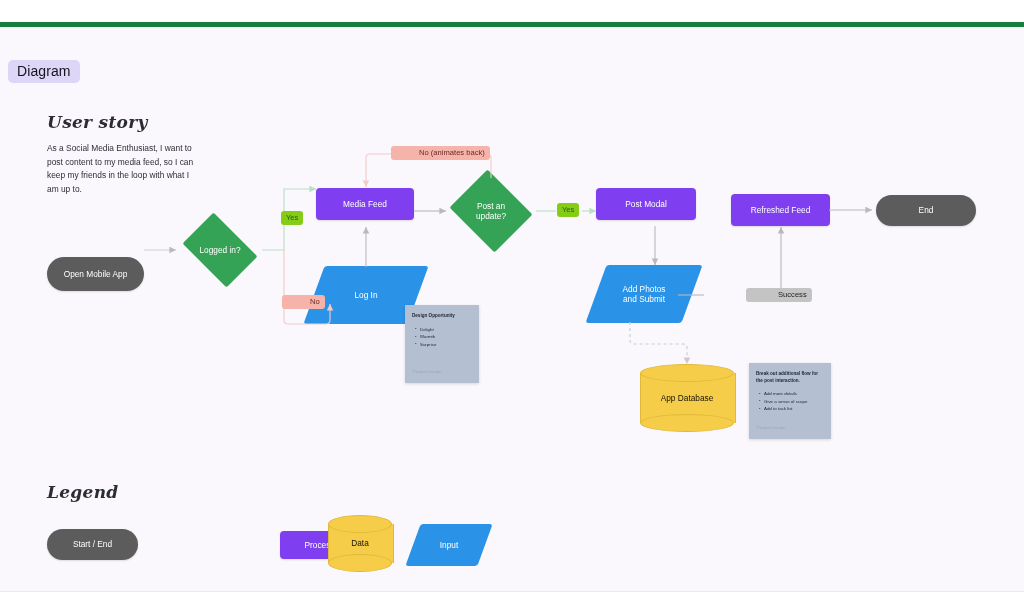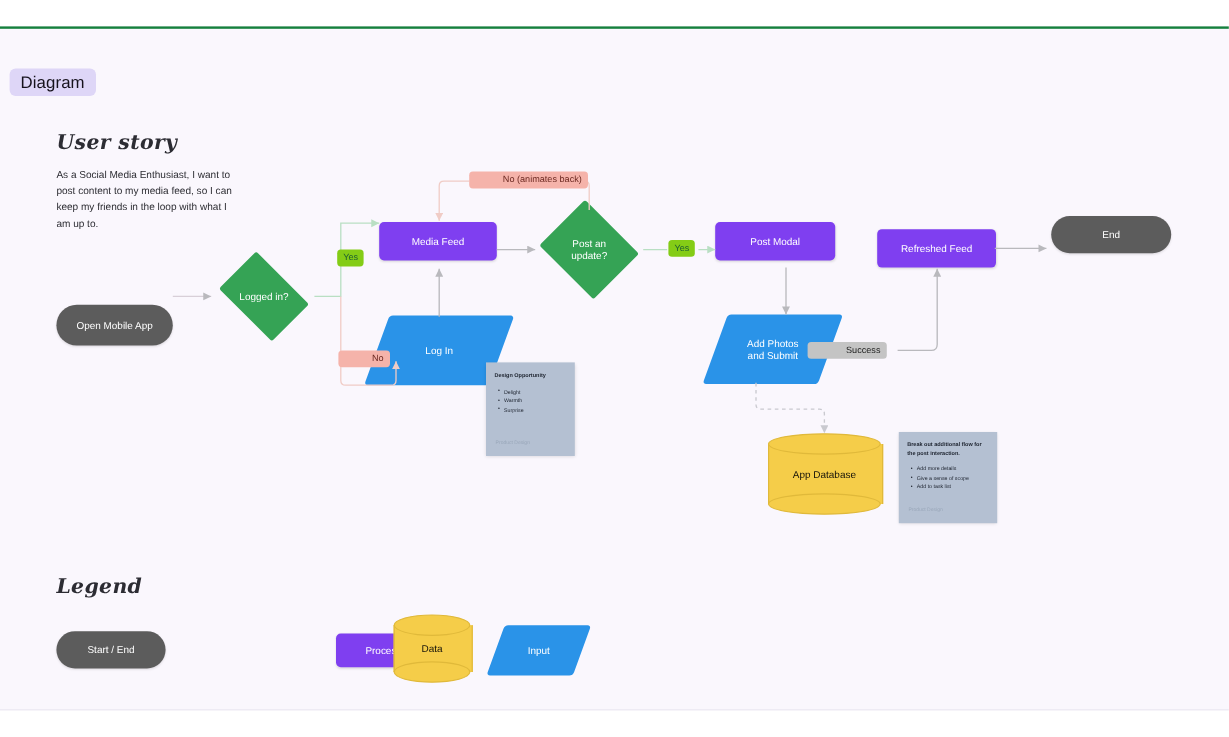--- a/index.html
+++ b/index.html
@@ -14,21 +14,21 @@
     font-family: "Liberation Sans", sans-serif;
   }
 
   #canvas {
     position: absolute;
     left: 0;
     top: 22px;
     width: 1024px;
     height: 570px;
     background: #faf7fd;
-    border-top: 2px solid #15803d;
+    border-top: 5px solid #15803d;
     border-bottom: 1px solid #ece8f2;
     box-sizing: border-box;
   }
 
   
   #diagram-tag {
     position: absolute;
     left: 8px;
     top: 33px;
     background: #ded6f7;
@@ -330,33 +330,33 @@
     <div class="body"></div>
     <div class="cap-bot"></div>
     <div class="cap-top"></div>
     <div class="node-label">App Database</div>
   </div>
 
   <div class="process" style="left:731px;top:167px;width:99px;height:32px;">
     <div class="node-label">Refreshed Feed</div>
   </div>
 
-  <div class="terminator" style="left:876px;top:156px;width:100px;height:31px;">
+  <div class="terminator" style="left:876px;top:168px;width:100px;height:31px;">
     <div class="node-label">End</div>
   </div>
 
   <div class="edge-label edge-yes" style="left:281px;top:184px;">Yes</div>
 
   <div class="edge-label edge-no" style="left:282px;top:268px;">No</div>
 
   <div class="edge-label edge-no" style="left:391px;top:119px;">No (animates back)</div>
 
   <div class="edge-label edge-yes" style="left:557px;top:176px;">Yes</div>
 
-  <div class="edge-label edge-success" style="left:673px;top:261px;padding-left:32px;">Success</div>
+  <div class="edge-label edge-success" style="left:746px;top:261px;padding-left:32px;">Success</div>
 
   <div class="sticky" style="left:405px;top:278px;width:74px;height:78px;">
     <div class="st-title">Design Opportunity</div>
     <ul>
       <li>Delight</li>
       <li>Warmth</li>
       <li>Surprise</li>
     </ul>
     <div class="st-sign">Product Design</div>
   </div>

